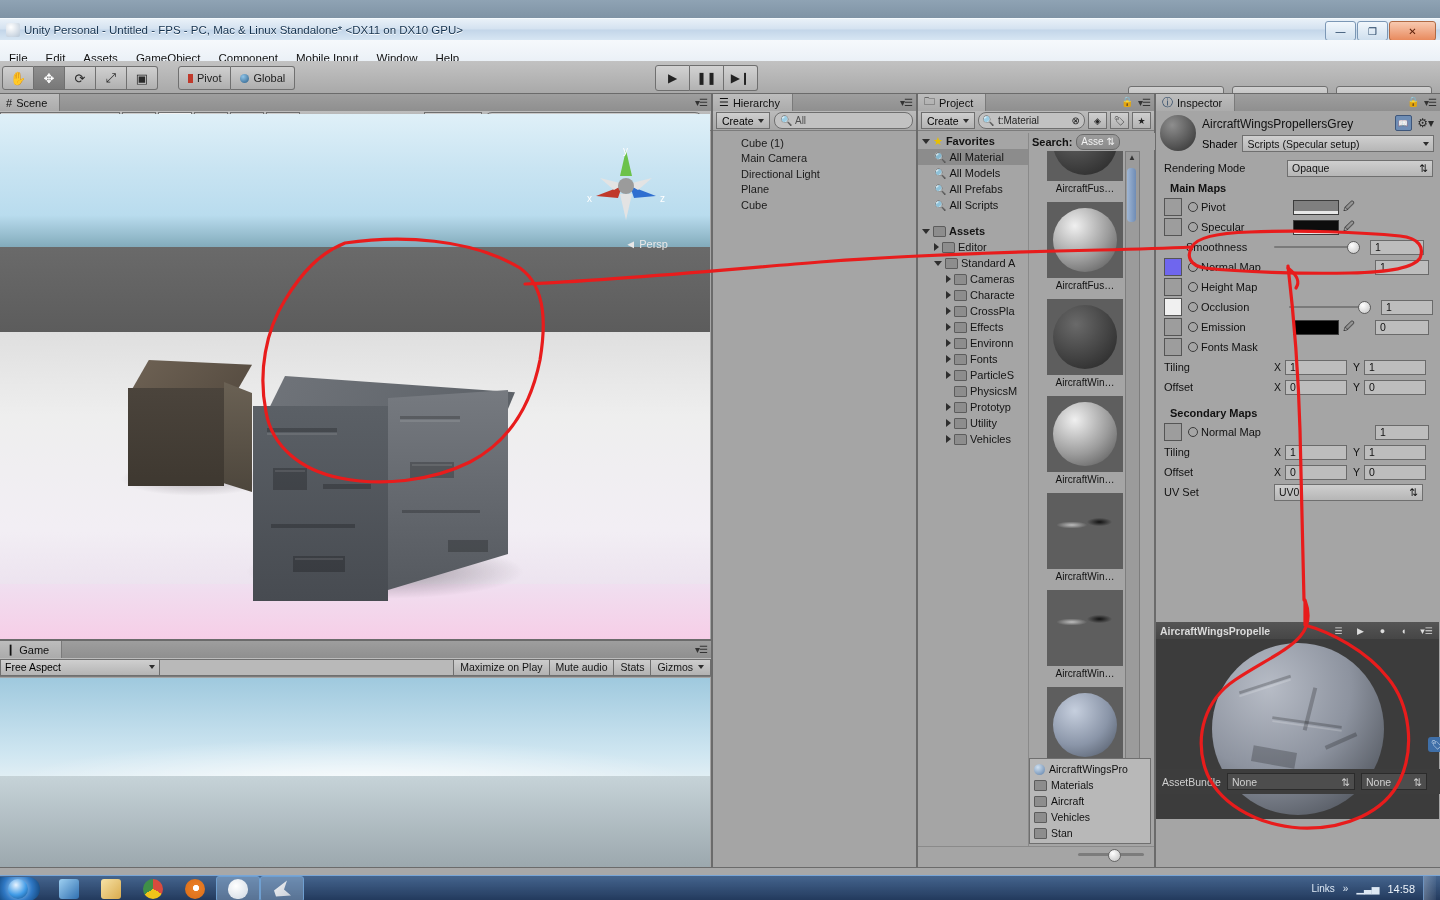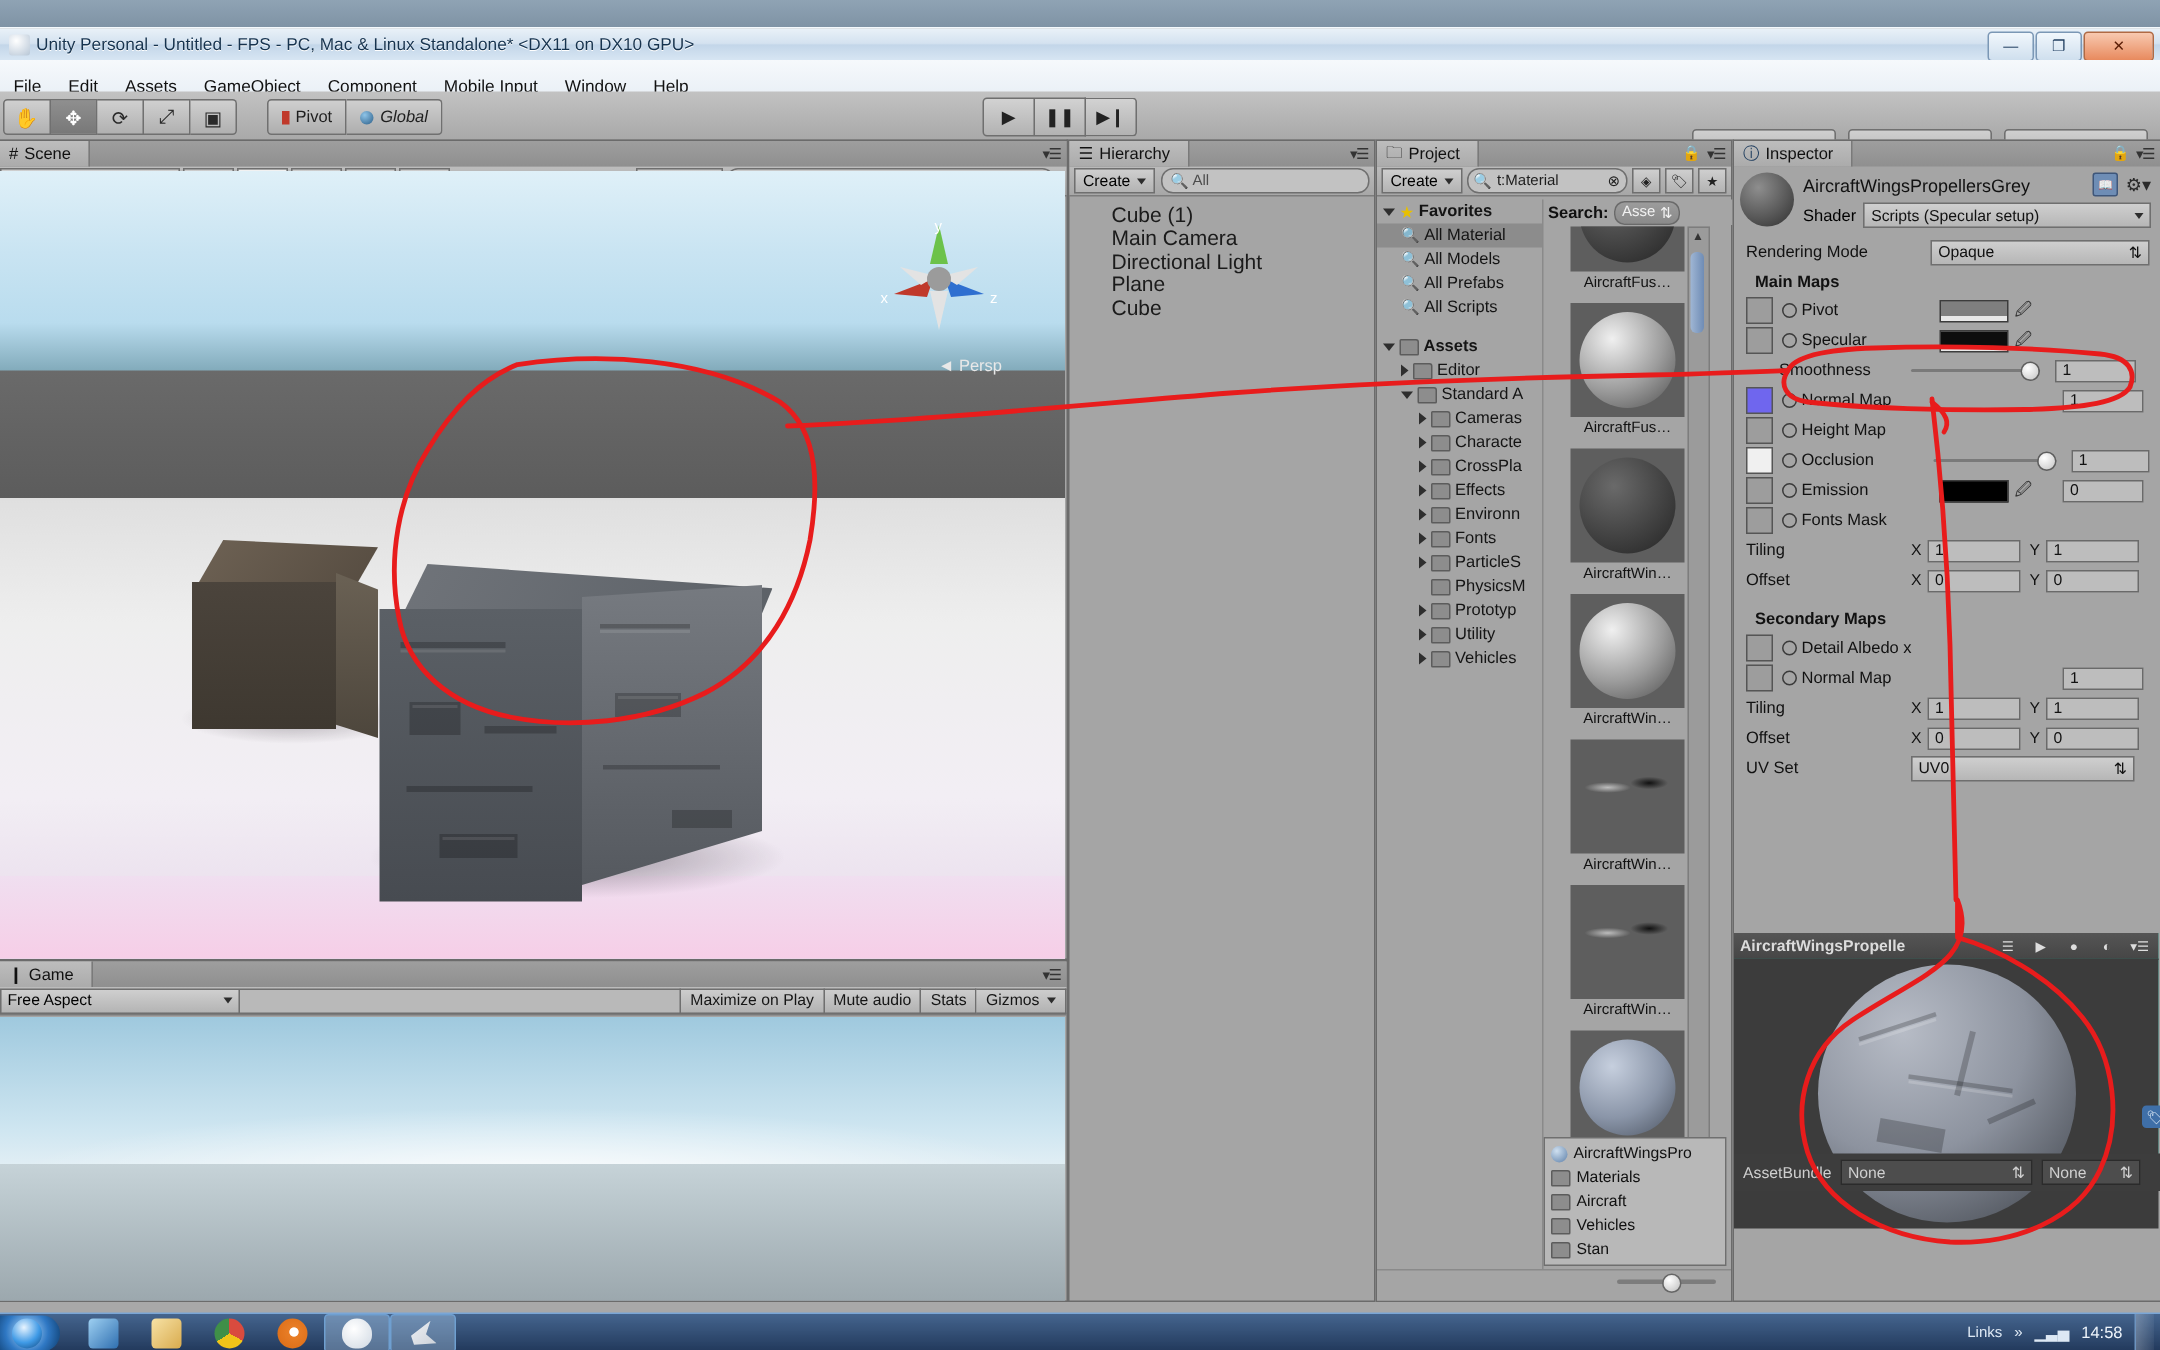--- a/index.html
+++ b/index.html
@@ -49,21 +49,21 @@
     display:flex;align-items:center;justify-content:center;color:#2a2a2a;font-size:13px;
   }
   .tb-btn:first-child{border-left:1px solid #707070;border-radius:3px 0 0 3px;}
   .tb-btn:last-child{border-radius:0 3px 3px 0;}
   .tb-btn.active{background:linear-gradient(to bottom,#8f8f8f,#787878);color:#fff;}
   .pivot-group{position:absolute;left:178px;top:5px;display:flex;}
   .pv-btn{height:22px;padding:0 9px;border:1px solid #707070;border-left:none;
     background:linear-gradient(to bottom,#cfcfcf,#aeaeae);
     display:flex;align-items:center;gap:4px;font-size:11px;color:#1e1e1e;}
   .pv-btn:first-child{border-left:1px solid #707070;border-radius:3px 0 0 3px;}
-  .pv-btn:last-child{border-radius:0 3px 3px 0;font-style:italic;}
+  .pv-btn:last-child{border-radius:0 3px 3px 0;}
   .dot-red{width:5px;height:9px;background:#c0392b;display:inline-block;}
   .dot-globe{width:9px;height:9px;border-radius:50%;background:radial-gradient(circle at 35% 30%,#8fc4e8,#2a5d87);display:inline-block;}
   .play-group{position:absolute;left:655px;top:4px;display:flex;}
   .play-btn{width:33px;height:24px;border:1px solid #6f6f6f;border-left:none;
     background:linear-gradient(to bottom,#d2d2d2,#b2b2b2);
     display:flex;align-items:center;justify-content:center;font-size:12px;color:#222;}
   .play-btn:first-child{border-left:1px solid #6f6f6f;border-radius:3px 0 0 3px;}
   .play-btn:last-child{border-radius:0 3px 3px 0;}
   .right-group{position:absolute;right:8px;top:5px;display:flex;gap:8px;}
   .rg-btn{height:22px;min-width:78px;padding:0 8px;border:1px solid #707070;border-radius:3px;
@@ -157,21 +157,21 @@
   
   #hierarchy-panel{left:712px;top:93px;width:205px;height:775px;}
   .h-toolbar{height:19px;background:linear-gradient(to bottom,#bbbbbb,#a7a7a7);
     border-bottom:1px solid #7c7c7c;display:flex;align-items:center;gap:4px;padding:0 3px;}
   .create-btn{height:15px;padding:0 5px;border:1px solid #6f6f6f;
     background:linear-gradient(to bottom,#cfcfcf,#b3b3b3);
     display:flex;align-items:center;gap:4px;font-size:10.5px;}
   .h-search{height:15px;flex:1;border:1px solid #6f6f6f;border-radius:8px;background:#c2c2c2;
     display:flex;align-items:center;padding:0 6px;font-size:10px;color:#4d4d4d;gap:2px;}
   .h-list{padding:4px 0 0 0;}
-  .h-row{height:15.5px;display:flex;align-items:center;padding-left:28px;font-size:14px;color:#1b1b1b;}
+  .h-row{height:15.5px;display:flex;align-items:center;padding-left:28px;font-size:11px;color:#1b1b1b;}
 
   
   #project-panel{left:917px;top:93px;width:238px;height:775px;}
   .p-toolbar{height:19px;background:linear-gradient(to bottom,#bbbbbb,#a7a7a7);
     border-bottom:1px solid #7c7c7c;display:flex;align-items:center;gap:3px;padding:0 3px;}
   .p-search{height:15px;flex:1;border:1px solid #6f6f6f;border-radius:8px;background:#c2c2c2;
     display:flex;align-items:center;padding:0 4px;font-size:10px;color:#1d1d1d;gap:3px;}
   .p-ibtn{width:17px;height:15px;border:1px solid #6f6f6f;background:linear-gradient(to bottom,#cfcfcf,#b3b3b3);
     display:flex;align-items:center;justify-content:center;font-size:9px;color:#222;}
   .p-body{position:absolute;left:0;top:39px;width:236px;bottom:20px;display:flex;}
@@ -842,27 +842,20 @@
         <span class="xy-lbl">X</span>
         <span class="num-field" style="width:62px">0</span>
         <span class="xy-lbl" style="margin-left:6px">Y</span>
         <span class="num-field" style="width:62px">0</span>
       </div>
 
       <div class="sec-head" style="margin-top:10px">Secondary Maps</div>
 
       <div class="row">
         <span class="tex-slot"></span>
-        <span class="prop-name">
-          <span class="radio-o"></span>
-          <span>Detail Albedo x</span>
-        </span>
-      </div>
-      <div class="row">
-        <span class="tex-slot"></span>
         <span class="prop-name" style="width:105px">
           <span class="radio-o"></span>
           <span>Normal Map</span>
         </span>
         <span style="flex:1"></span>
         <span class="num-field" style="width:54px;margin-right:4px;">1</span>
       </div>
 
       <div class="row">
         <span style="width:110px">Tiling</span>

